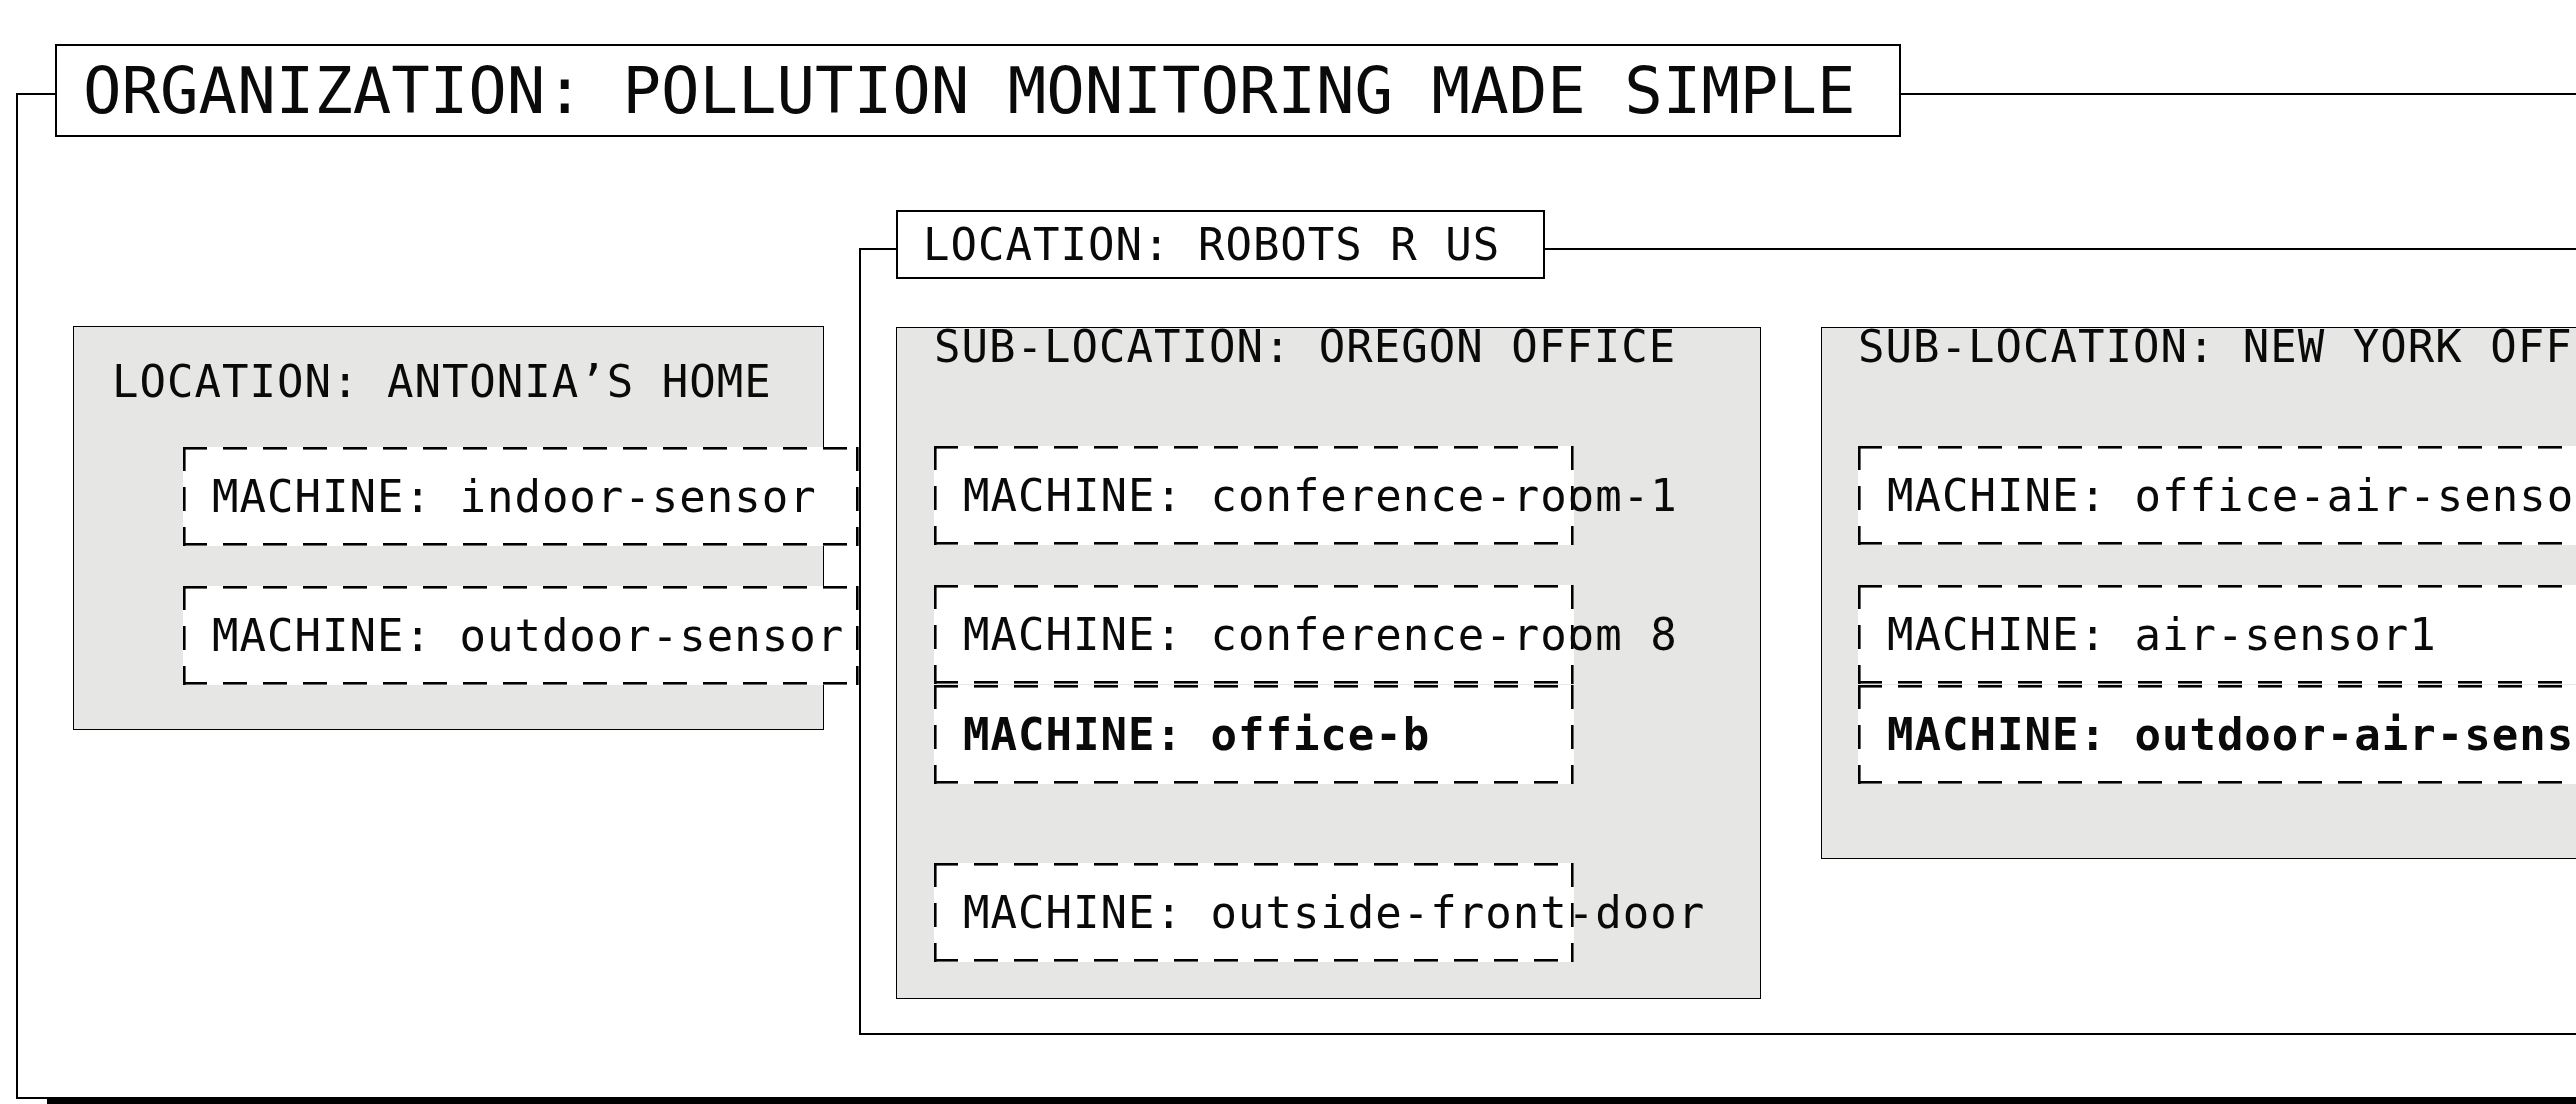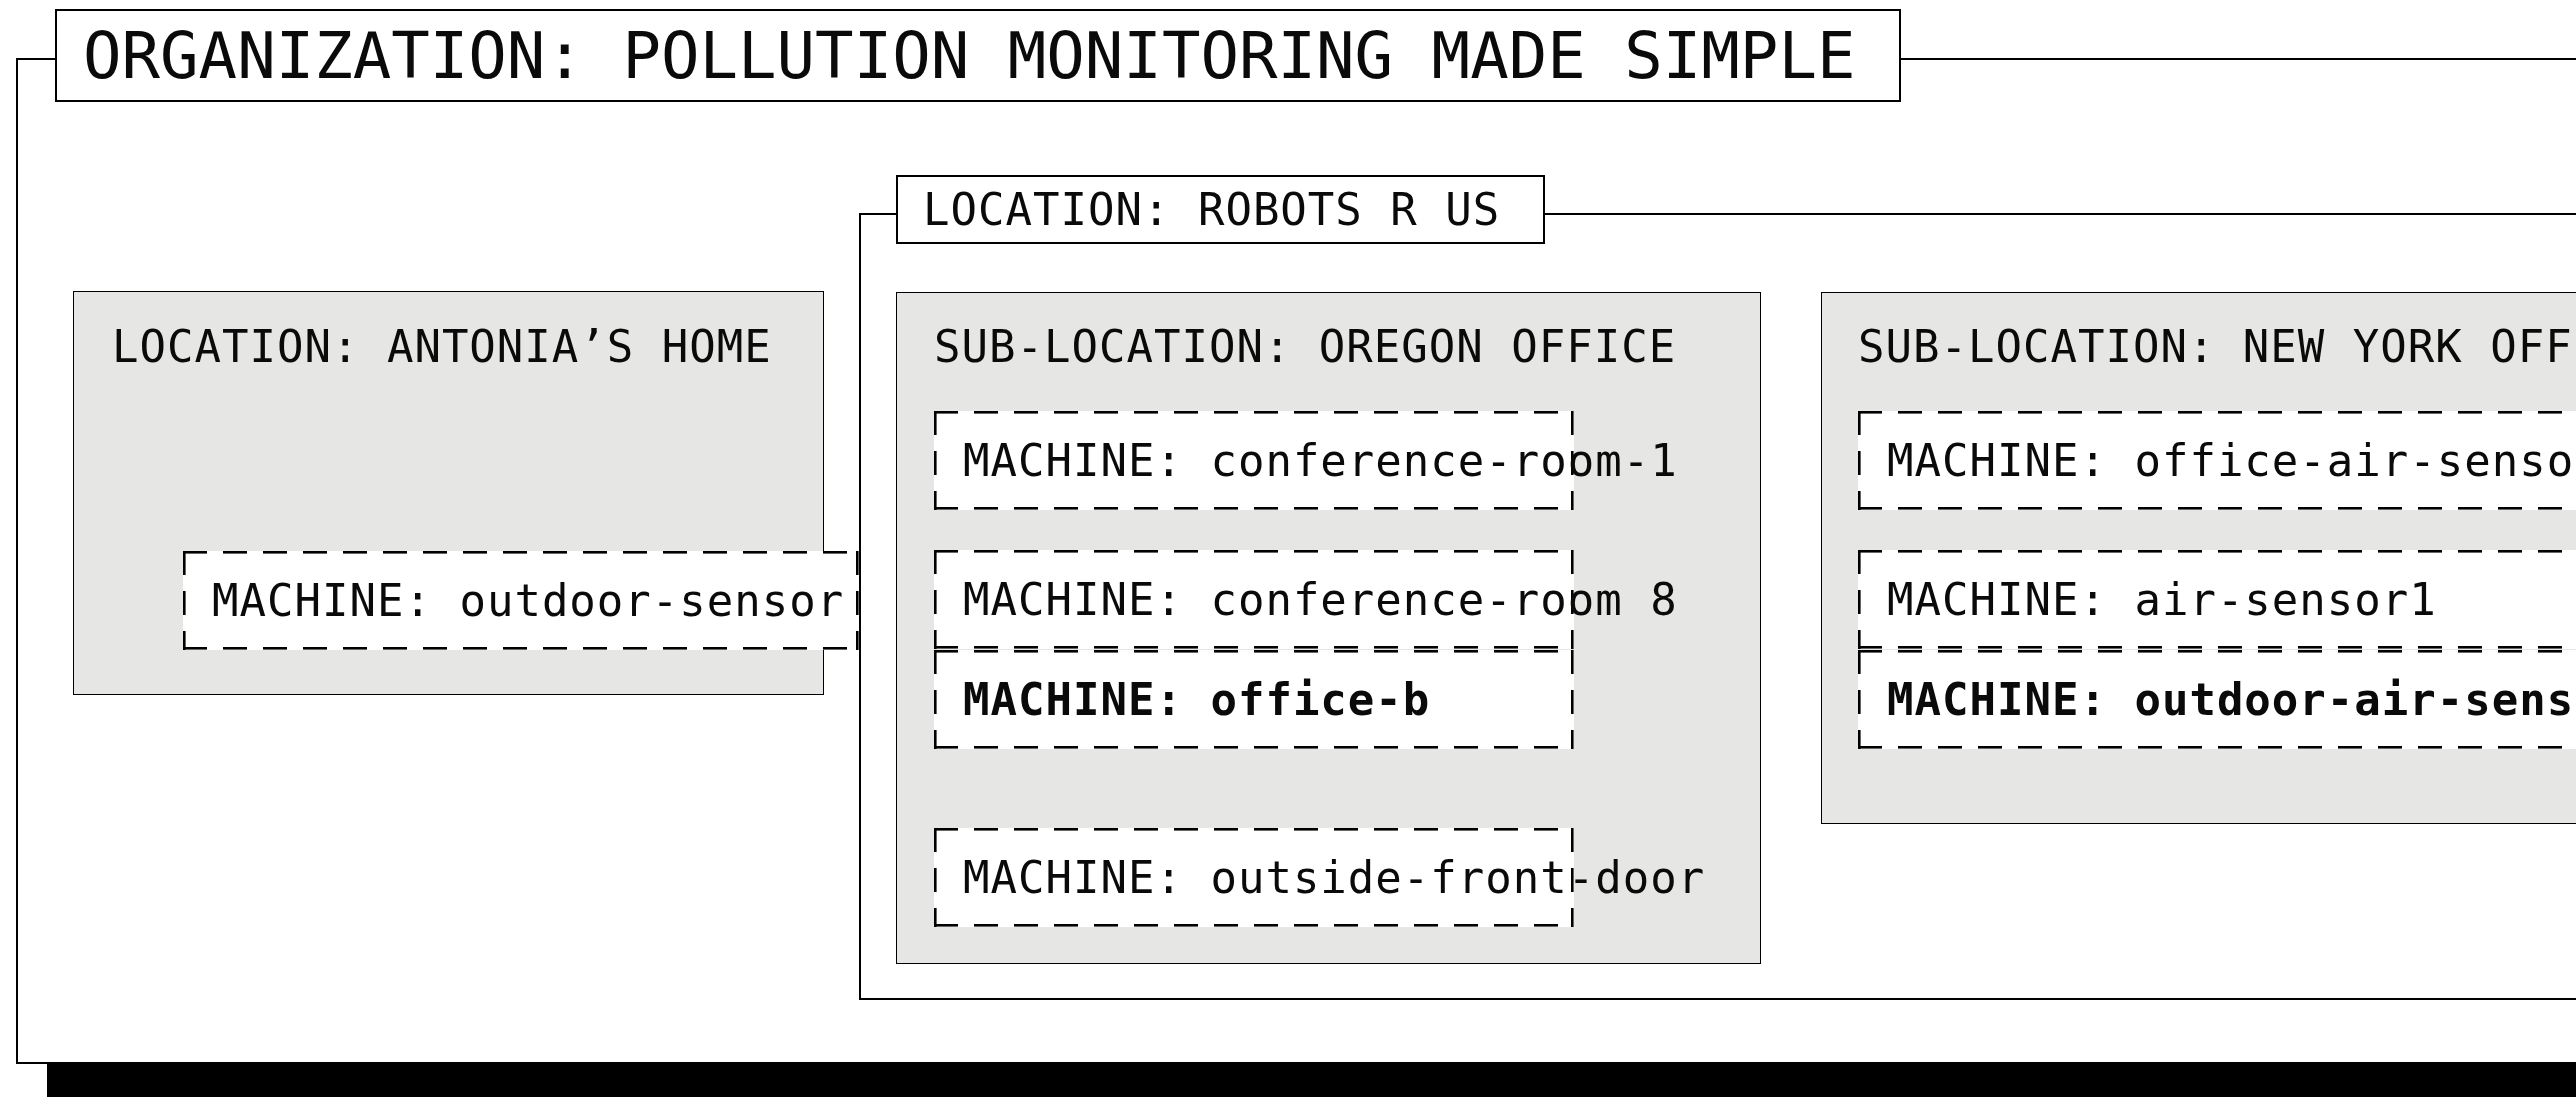--- a/index.html
+++ b/index.html
@@ -19,21 +19,21 @@
     overflow:hidden;
     font-family:"DejaVu Sans Mono","Liberation Mono",monospace;
     color:var(--text);
   }
   .canvas{
     position:relative;
     width:2852px;
     height:1104px;
     background:var(--background);
   }
-  .abs{position:absolute;box-sizing:border-box;}
+  .abs{position:absolute;box-sizing:border-box;margin-top:35px;}
 
   .shadow{
     left:47px;top:90px;width:2760px;height:1007px;
     background:var(--shadow);
   }
   .org-box{
     left:15.5px;top:58px;width:2759px;height:1006px;
     background:var(--background);
     border:2.1px solid var(--border);
   }
@@ -102,20 +102,23 @@
 <body>
 
 <div class="canvas">
 
   <div class="abs shadow"></div>
 
   <div class="abs org-box"></div>
 
   <div class="abs loc-gray antonia">
     <div class="box-title" style="left:38px;top:32px;">LOCATION: ANTONIA’S HOME</div>
+    <div class="machine ant-m" style="top:120px;">
+      <span>MACHINE: indoor-sensor</span>
+    </div>
     <div class="machine ant-m" style="top:259px;">
       <span>MACHINE: outdoor-sensor</span>
     </div>
   </div>
 
   <div class="abs robots"></div>
 
   <div class="abs loc-gray oregon"></div>
   <div class="box-title" style="left:934px;top:324px;">SUB-LOCATION: OREGON OFFICE</div>
   <div class="abs machine or-m row1">

